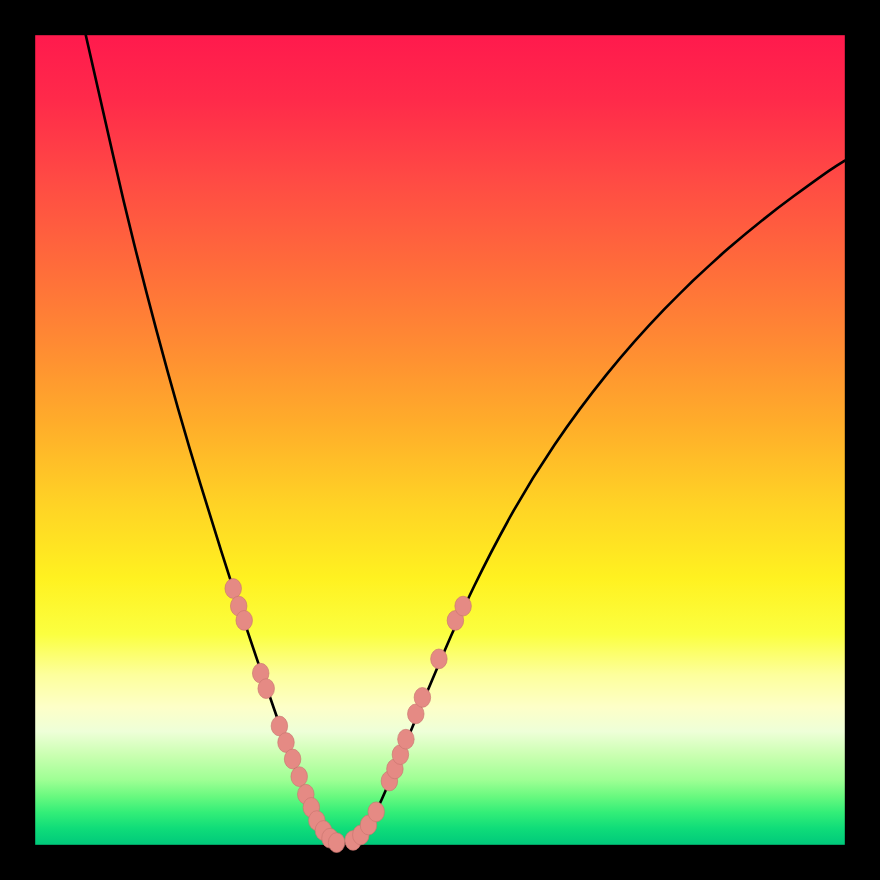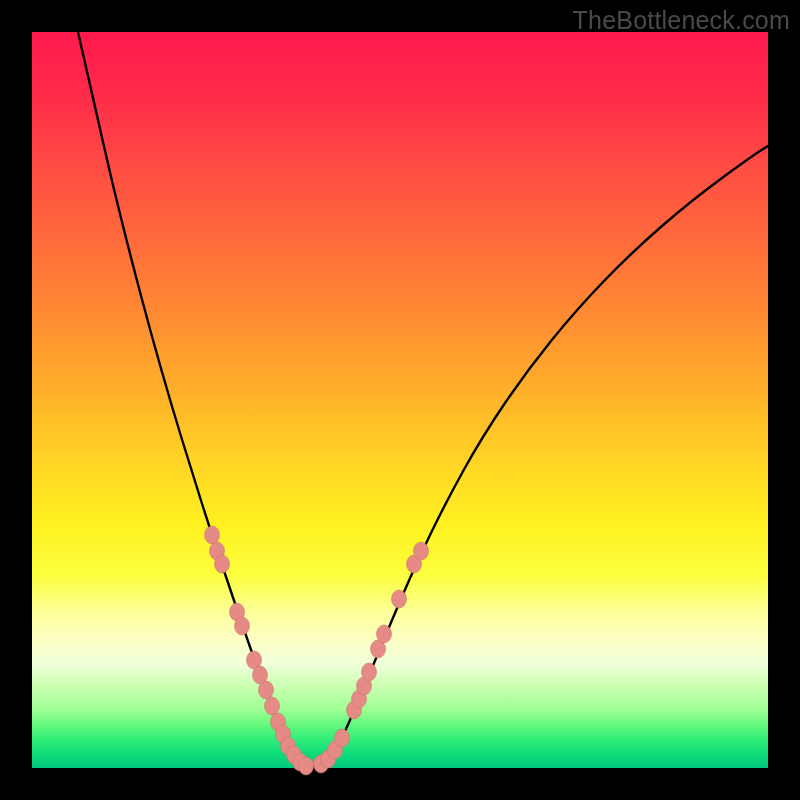--- a/index.html
+++ b/index.html
@@ -99,14 +99,13 @@
           <ellipse cx="332" cy="654" rx="7.5" ry="9" fill="#e58a84" stroke="#c97670" stroke-width="0.6"></ellipse>
           <ellipse cx="337" cy="640" rx="7.5" ry="9" fill="#e58a84" stroke="#c97670" stroke-width="0.6"></ellipse>
           <ellipse cx="346" cy="617" rx="7.5" ry="9" fill="#e58a84" stroke="#c97670" stroke-width="0.6"></ellipse>
           <ellipse cx="352" cy="602" rx="7.5" ry="9" fill="#e58a84" stroke="#c97670" stroke-width="0.6"></ellipse>
           <ellipse cx="367" cy="567" rx="7.5" ry="9" fill="#e58a84" stroke="#c97670" stroke-width="0.6"></ellipse>
           <ellipse cx="382" cy="532" rx="7.5" ry="9" fill="#e58a84" stroke="#c97670" stroke-width="0.6"></ellipse>
           <ellipse cx="389" cy="519" rx="7.5" ry="9" fill="#e58a84" stroke="#c97670" stroke-width="0.6"></ellipse>
         </g>
     </svg>
   </div>
-  <div class="watermark">TheBottleneck.com</div>
 </div>
 
 </body></html>

